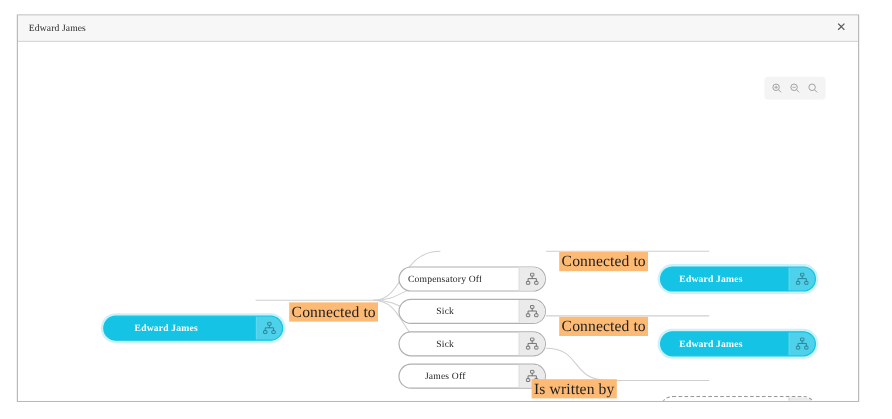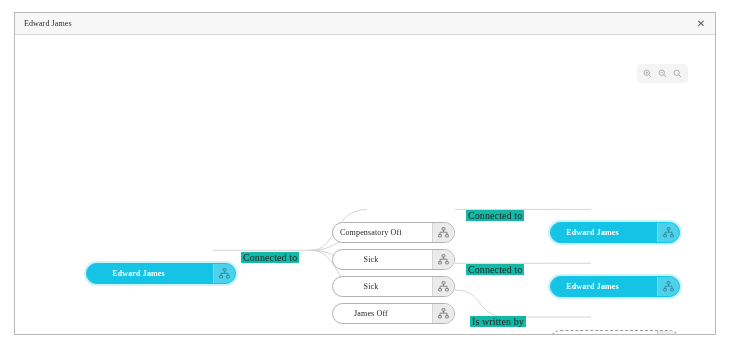--- a/index.html
+++ b/index.html
@@ -144,26 +144,26 @@
   }
   .node.dashed .label { color: #242424; }
   .node.dashed .node-icon {
     background: #ebebeb;
     border-left: 1px dashed #c4c4c4;
   }
 
   
   .edge-label {
     position: absolute;
-    font-size: 10px;
+    font-size: 13px;
     color: #1f1f1f;
     letter-spacing: 0.1px;
     white-space: nowrap;
     z-index: 4;
-    background: #14b8a6;
+    background: #fdba74;
     padding: 0 2px;
   }
 </style>
 </head>
 <body>
 
 <div class="window">
 
   <div class="titlebar">
     <span class="title-text">Edward James</span>
@@ -304,16 +304,16 @@
         
       </span>
     </div>
 
     <span class="edge-label" style="left:226px; top:217px;">Connected to</span>
 
     <span class="edge-label" style="left:451px; top:175px;">Connected to</span>
 
     <span class="edge-label" style="left:451px; top:229px;">Connected to</span>
 
-    <span class="edge-label" style="left:455px; top:281px;">Is written by</span>
+    <span class="edge-label" style="left:428px; top:281px;">Is written by</span>
 
   </div>
 </div>
 
 </body></html>

